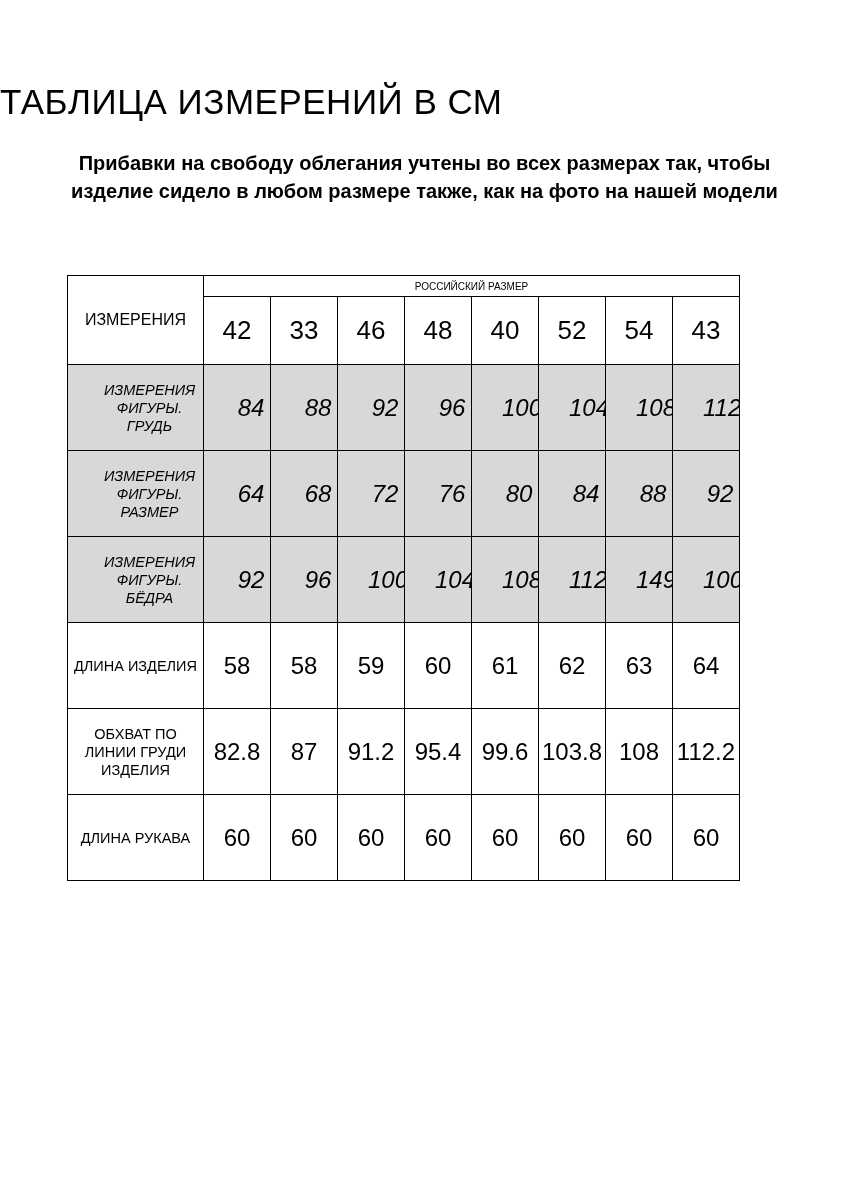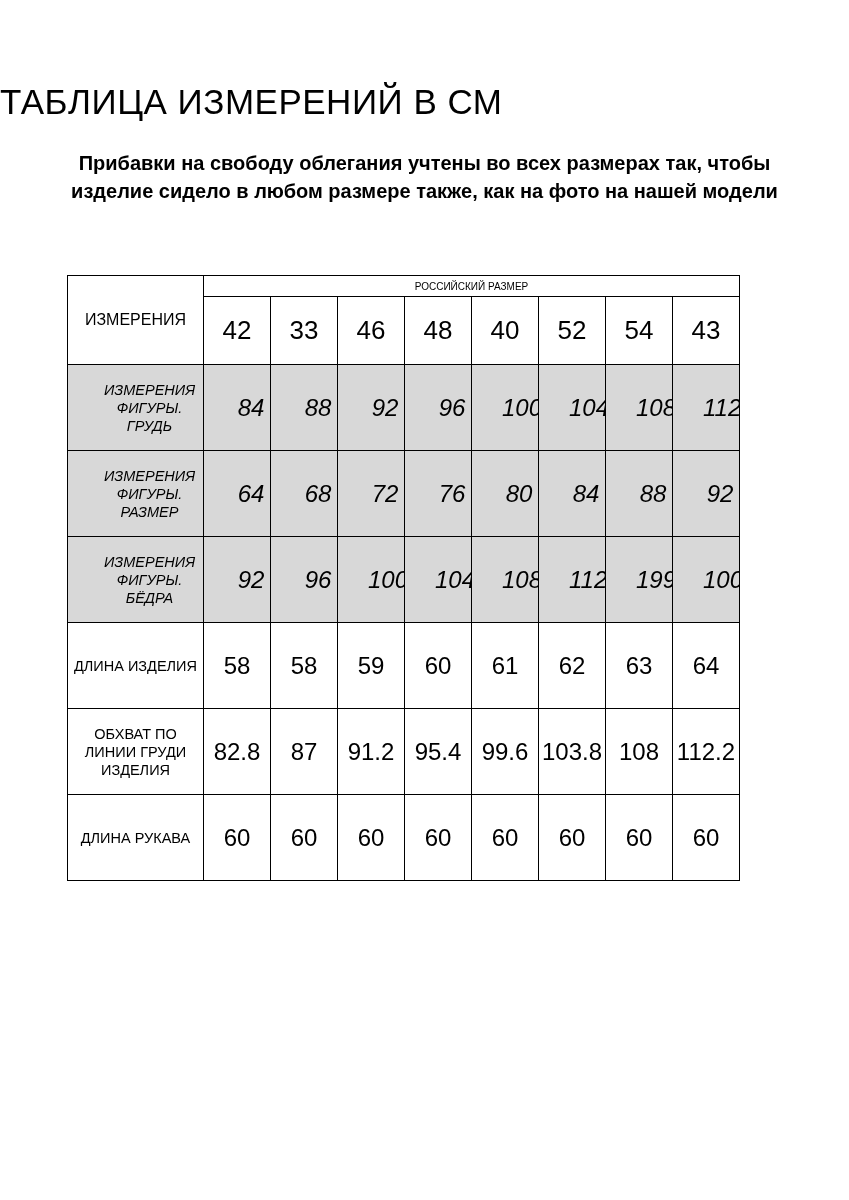--- a/index.html
+++ b/index.html
@@ -128,21 +128,21 @@
           <td class="value-cell">92</td>
         </tr>
         <tr class="shaded">
           <th class="row-label">ИЗМЕРЕНИЯ ФИГУРЫ. БЁДРА</th>
           <td class="value-cell">92</td>
           <td class="value-cell">96</td>
           <td class="value-cell">100</td>
           <td class="value-cell">104</td>
           <td class="value-cell">108</td>
           <td class="value-cell">112</td>
-          <td class="value-cell">199</td>
+          <td class="value-cell">149</td>
           <td class="value-cell">100</td>
         </tr>
         <tr>
           <th class="row-label">ДЛИНА ИЗДЕЛИЯ</th>
           <td class="value-cell">58</td>
           <td class="value-cell">58</td>
           <td class="value-cell">59</td>
           <td class="value-cell">60</td>
           <td class="value-cell">61</td>
           <td class="value-cell">62</td>

